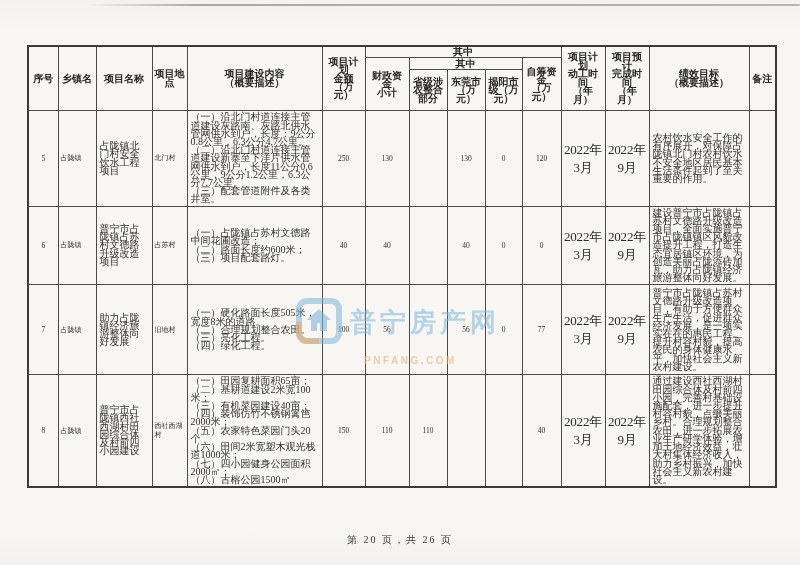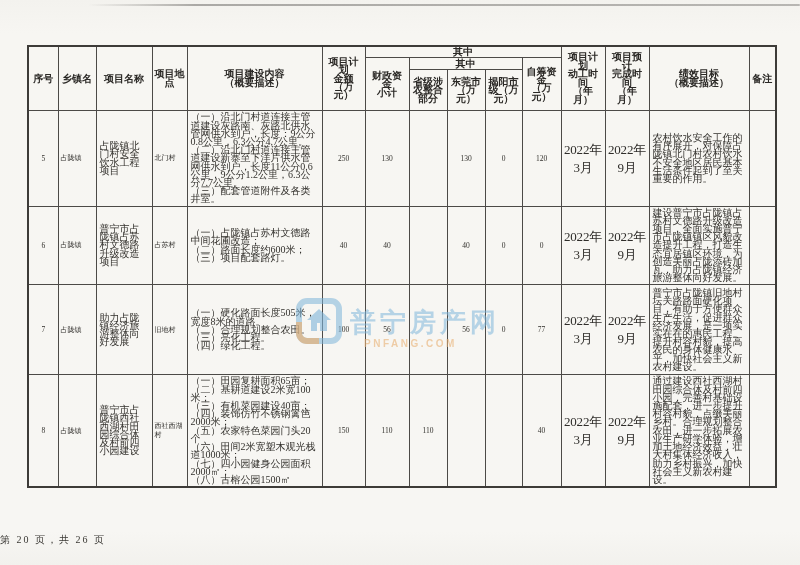--- a/index.html
+++ b/index.html
@@ -40,28 +40,28 @@
   .wm{position:absolute;left:294px;top:296px;display:flex;align-items:flex-start;pointer-events:none;z-index:5;}
   .wm-logo{width:50px;height:50px;flex:0 0 auto;}
   .wm-textcol{margin-left:6px;margin-top:4px;}
   .wm-title{
     font-size:26px;line-height:26px;letter-spacing:4px;
     color:rgba(128,182,218,.55);font-weight:bold;
     font-family:"Liberation Sans","DejaVu Sans",sans-serif;
     margin-top:9px;
   }
   .wm-sub{
-    margin-top:3px;margin-left:14px;
+    margin-top:20px;margin-left:14px;
     font-size:10px;letter-spacing:2.5px;
     color:rgba(233,178,118,.62);font-weight:bold;
     font-family:"Liberation Sans","DejaVu Sans",sans-serif;
   }
   .page-footer{
     position:absolute;left:0;top:533px;width:100%;
-    text-align:left;font-size:10px;letter-spacing:2px;color:#3a3834;
+    text-align:center;font-size:10px;letter-spacing:2px;color:#3a3834;
   }
 </style>
 </head>
 <body>
 
 <div class="scan-artifact"></div>
 
 <table class="main">
   <colgroup>
     <col style="width:30px">
@@ -171,21 +171,21 @@
 （三）亮化工程。
 （四）绿化工程。</td>
       <td class="num">100</td>
       <td class="num">56</td>
       <td class="num"></td>
       <td class="num">56</td>
       <td class="num">0</td>
       <td class="num">77</td>
       <td class="date">2022年3月</td>
       <td class="date">2022年9月</td>
-      <td class="text">普宁市占陇镇旧地村坛关路路面硬化项目，有助于方便群众生产生活，促进群众经济发展，是一项实实在在的惠民工程。提升村容村貌，提高农民的身体健康水平，加快社会主义新农村建设。</td>
+      <td class="text">普宁市占陇镇占苏村文德路升级改造项目，有助于方便群众生产生活，促进群众经济发展，是一项实实在在的惠民工程。提升村容村貌，提高农民的身体健康水平，加快社会主义新农村建设。</td>
       <td class="text"></td>
     </tr>
     <tr class="r8">
       <td class="num">8</td>
       <td class="ctr">占陇镇</td>
       <td class="text">普宁市占陇镇西社西湖村田园综合体及村前四小园建设</td>
       <td class="ctr">西社西湖村</td>
       <td class="text">（一）田园复耕面积65亩；
 （二）基耕道建设2米宽100米；
 （三）有机菜园建设40亩；

